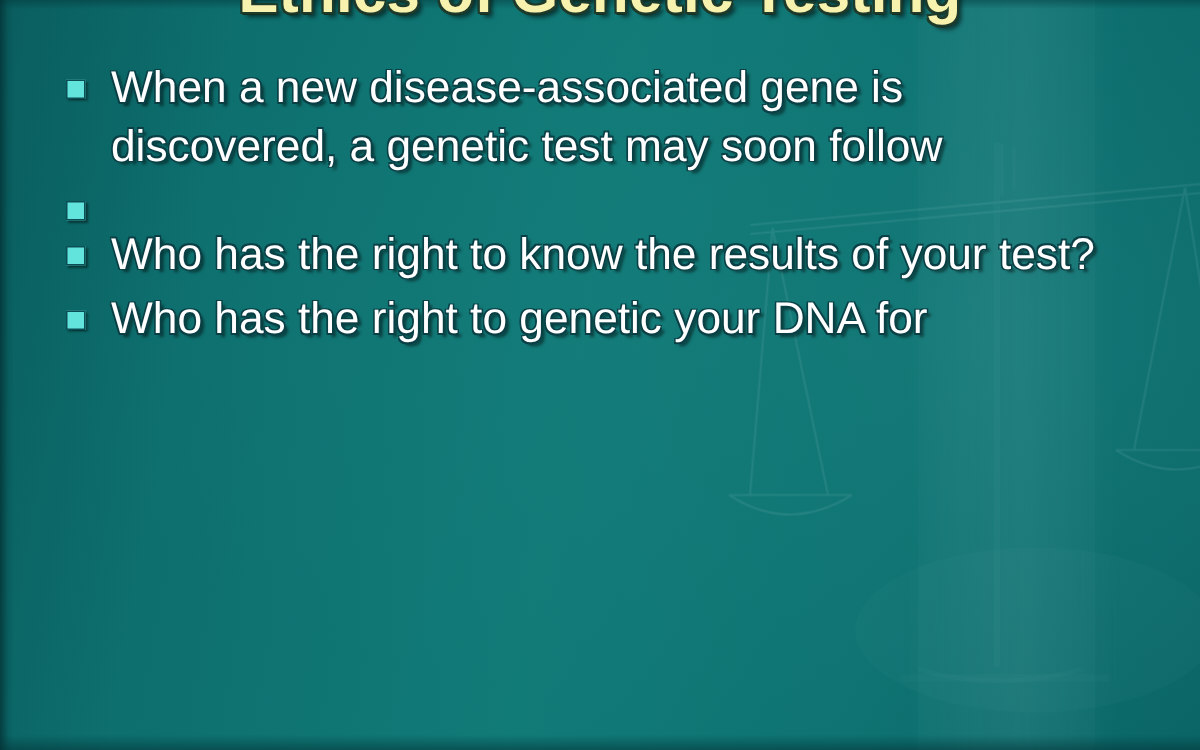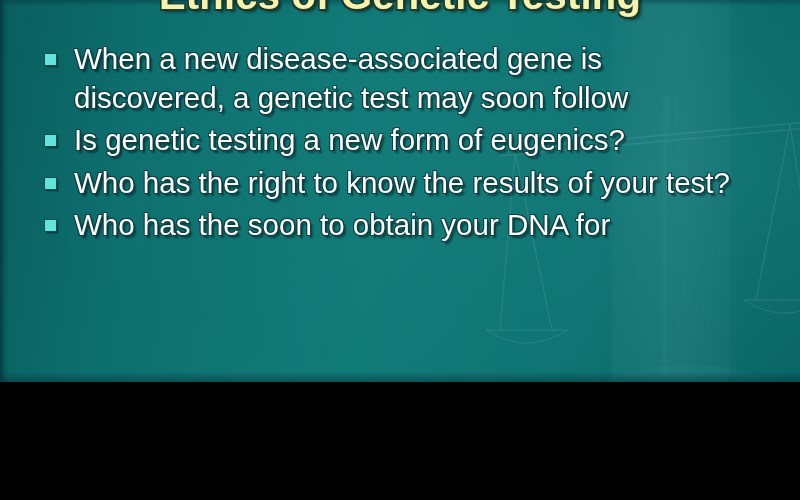--- a/index.html
+++ b/index.html
@@ -5,21 +5,21 @@
 <style>
   html, body {
     margin: 0;
     padding: 0;
     background: #000;
   }
 
   #slide {
     position: relative;
     width: 800px;
-    height: 382px;
+    height: 500px;
     overflow: hidden;
     background:
       radial-gradient(ellipse 120% 90% at 78% 45%, rgba(24,126,124,0.55) 0%, rgba(13,104,104,0.0) 62%),
       linear-gradient(100deg, #0a5d5e 0%, #0d6f6e 18%, #117b78 48%, #0e7372 72%, #0a6566 100%);
     font-family: "Liberation Sans", "DejaVu Sans", sans-serif;
     user-select: none;
   }
 
   
   #watermark {
@@ -180,27 +180,26 @@
   <div id="body">
 
     <div class="bullet-row">
       <span class="bullet-marker"></span>
       <span class="bullet-text">When a new disease-associated gene is discovered, a genetic test may soon follow</span>
     </div>
 
 
     <div class="bullet-row">
       <span class="bullet-marker"></span>
-      <span class="bullet-text">Is genetic testing a new form of eugenics?</span>
     </div>
 
     <div class="bullet-row">
       <span class="bullet-marker"></span>
       <span class="bullet-text">Who has the right to know the results of your test?</span>
     </div>
 
     <div class="bullet-row">
       <span class="bullet-marker"></span>
-      <span class="bullet-text">Who has the soon to obtain your DNA for</span>
+      <span class="bullet-text">Who has the right to genetic your DNA for</span>
     </div>
 
   </div>
 </div>
 
 </body></html>

